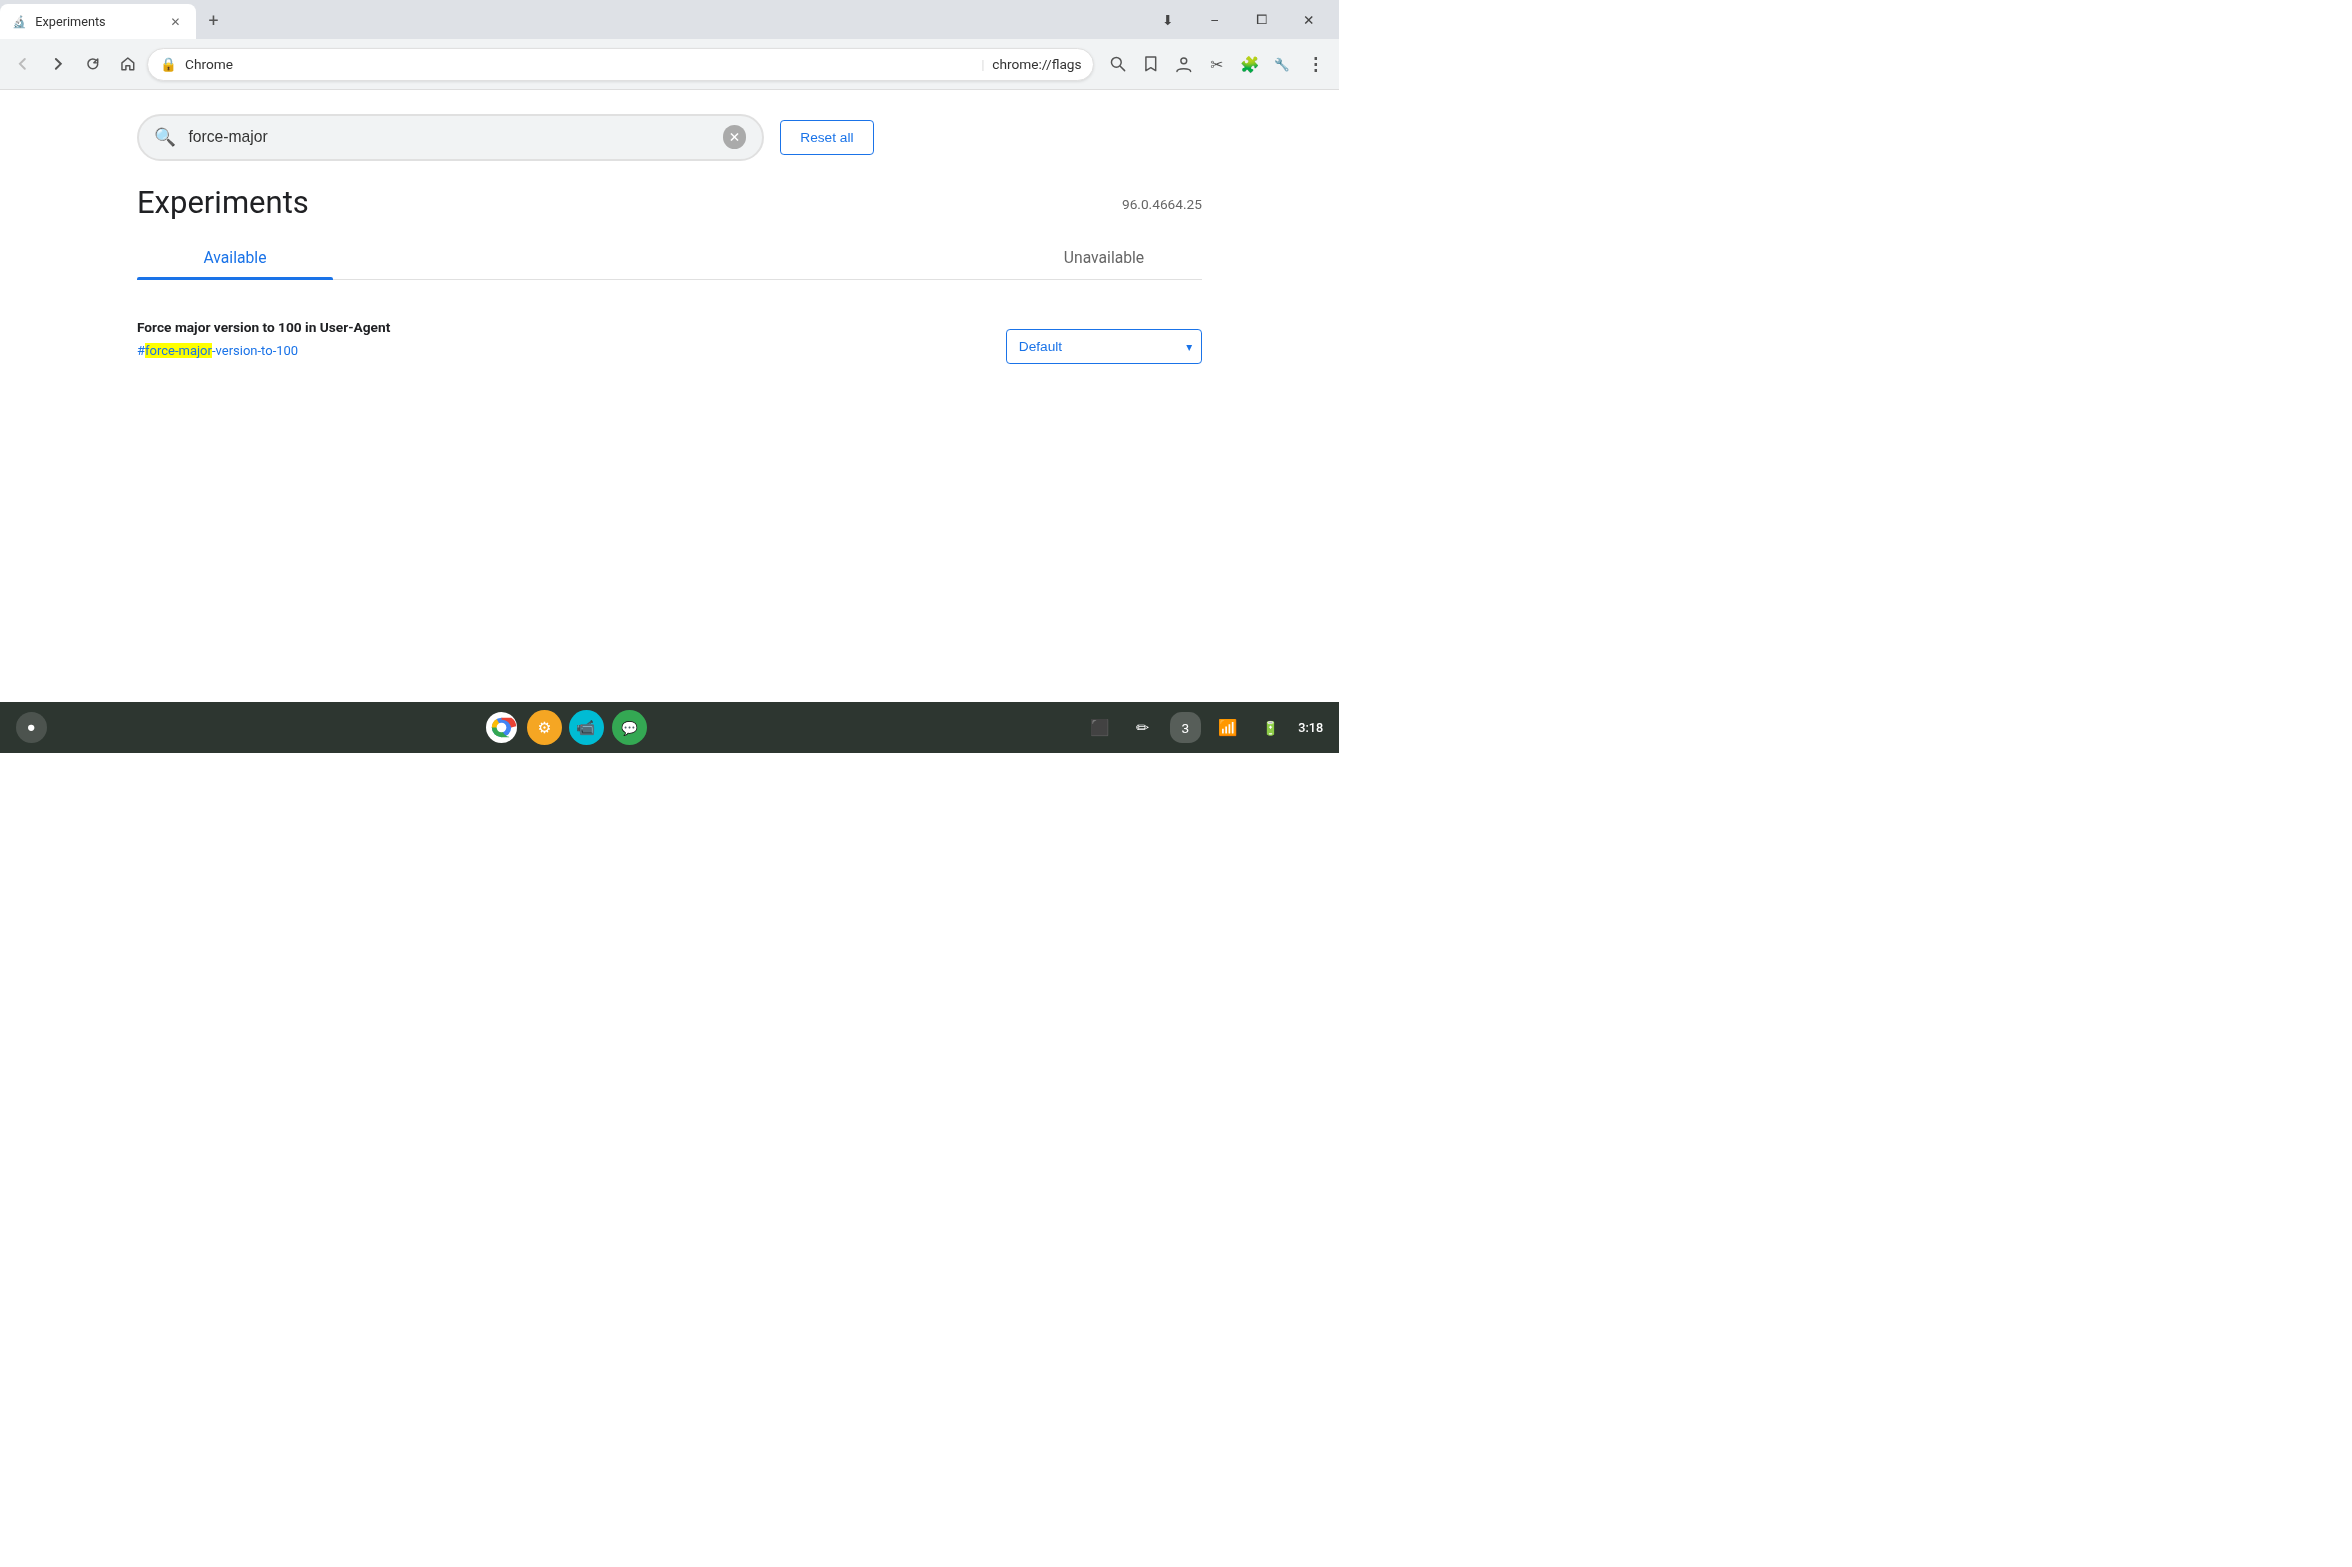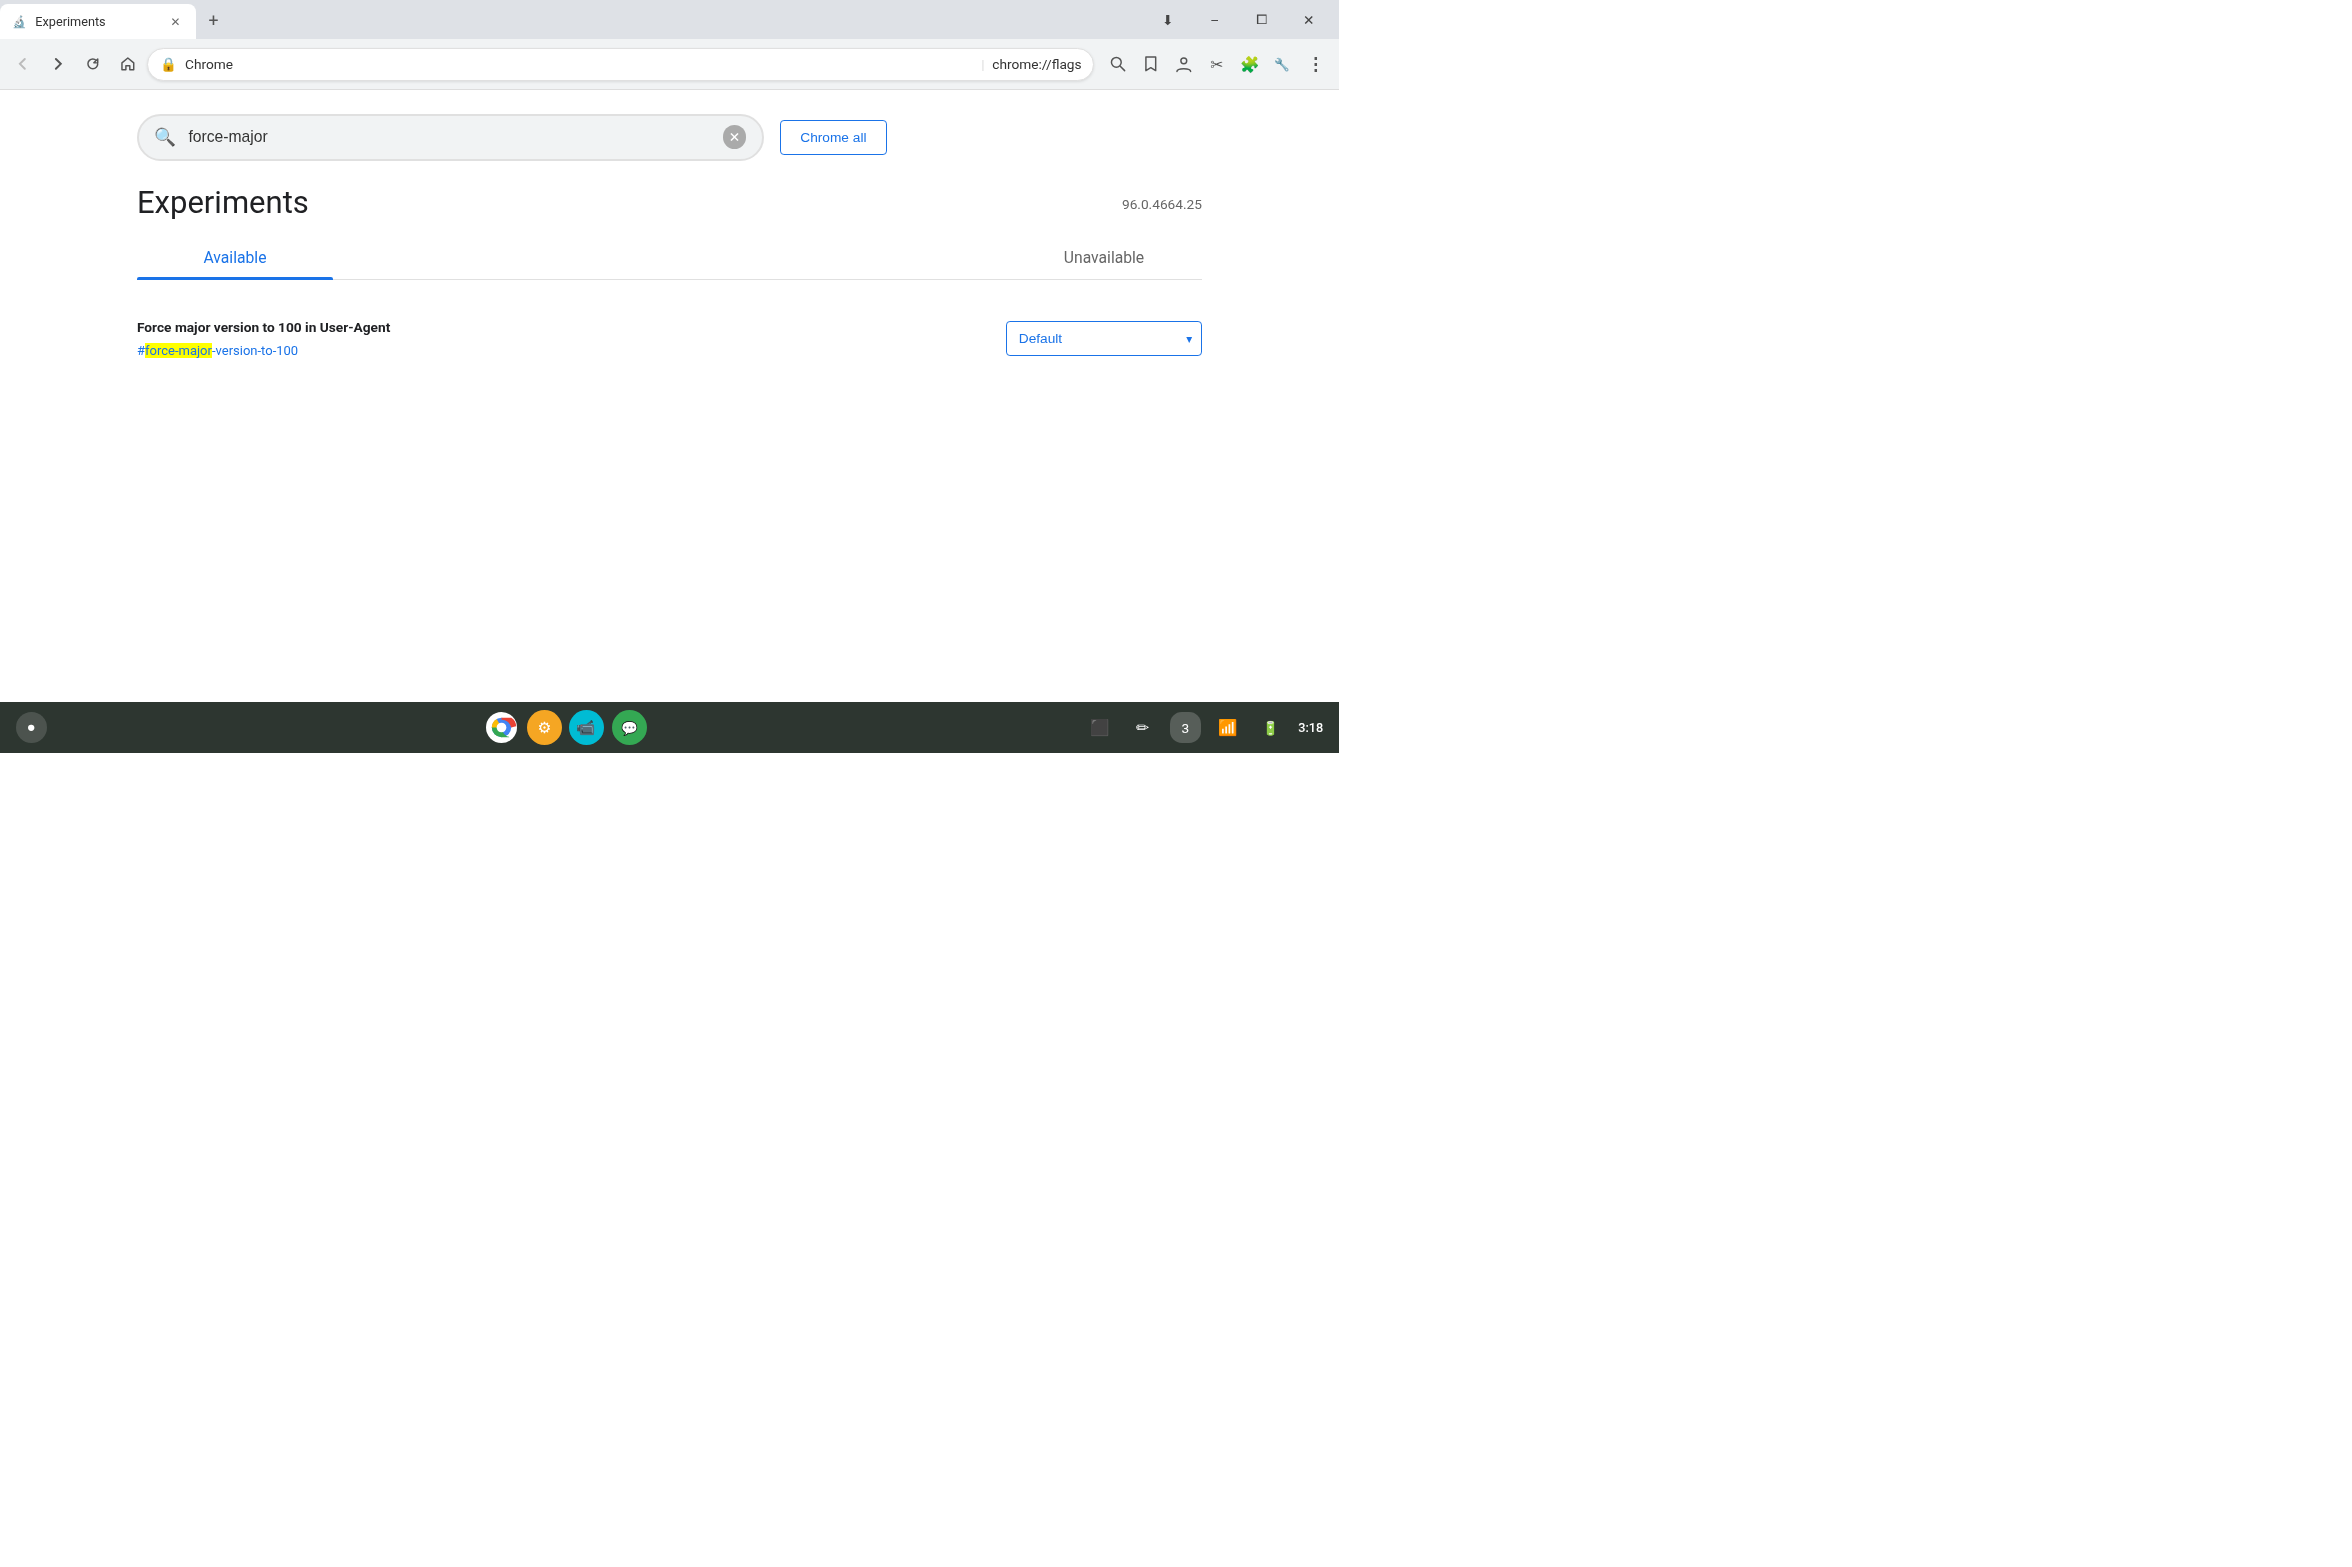--- a/index.html
+++ b/index.html
@@ -248,21 +248,21 @@
       color: #1a73e8;
       text-decoration: none;
     }
     .flag-link-highlight {
       background: #ffff00;
       color: #1a73e8;
       text-decoration: none;
     }
     .flag-control {
       flex-shrink: 0;
-      margin-top: 2px;
+      margin-top: 10px;
     }
     .flag-select-wrapper {
       position: relative;
       display: inline-block;
     }
     .flag-select-wrapper select {
       height: 35px;
       min-width: 196px;
       border: 1px solid #1a73e8;
       border-radius: 3.9px;
@@ -408,21 +408,21 @@
 </div>
 
 <div class="main-content">
 
   <div class="search-area">
     <div class="search-box">
       <span class="search-icon-wrap">🔍</span>
       <input class="search-input" type="text" value="force-major" style="">
       <div class="search-clear">✕</div>
     </div>
-    <button class="reset-btn">Chrome all</button>
+    <button class="reset-btn">Reset all</button>
   </div>
 
   <div class="experiments-header">
     <h1 class="experiments-title">Experiments</h1>
     <span class="version-text">96.0.4664.25</span>
   </div>
 
   <div class="tabs-container">
     <div class="tabs">
       <div class="tab-item active">

